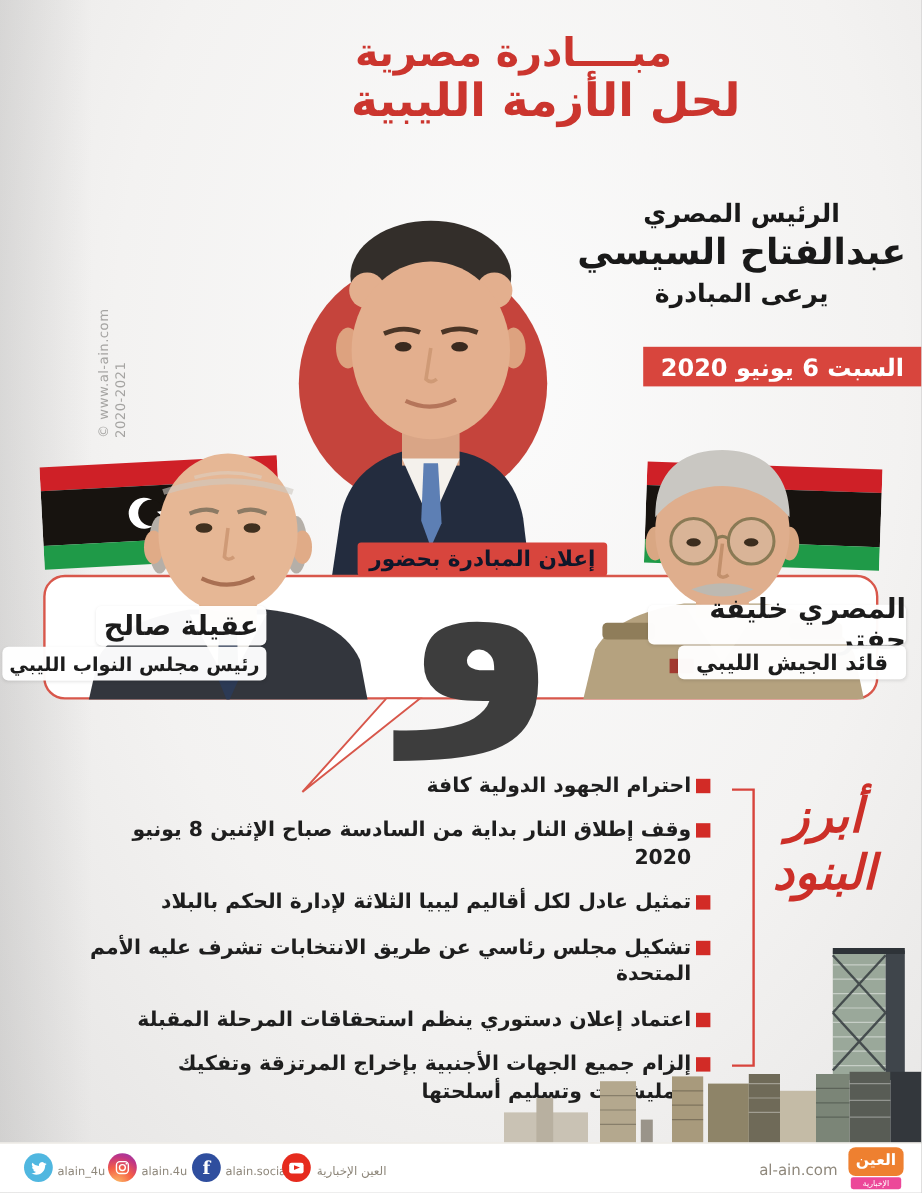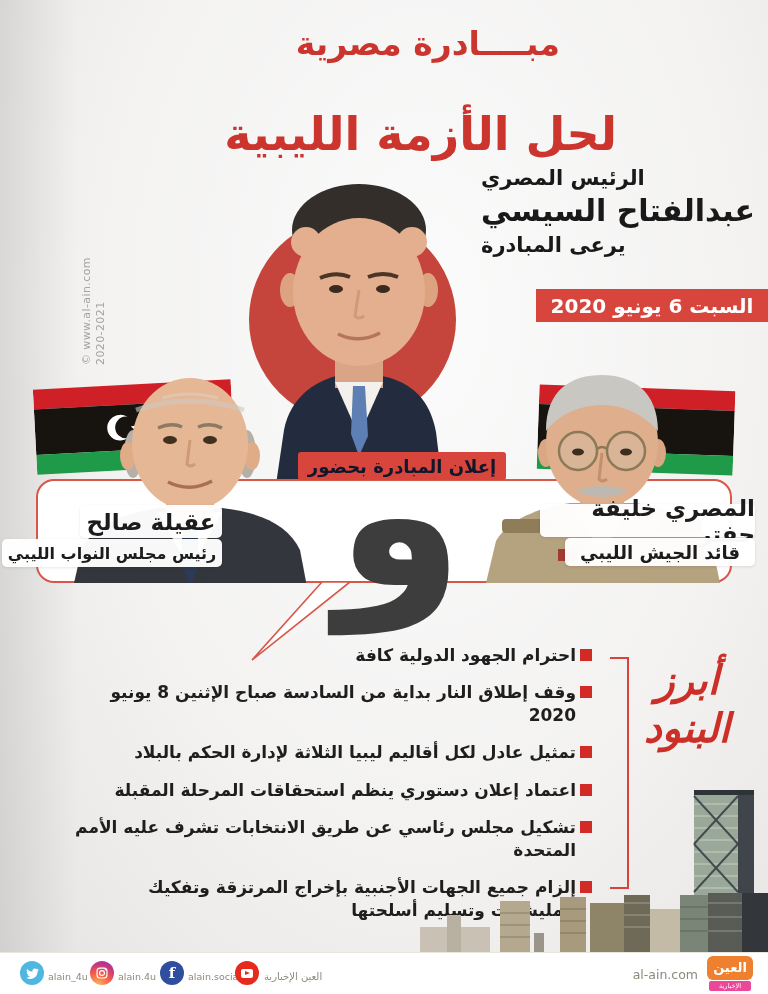--- a/index.html
+++ b/index.html
@@ -4,26 +4,26 @@
 <style>
   html,body{margin:0;padding:0;background:#cfcfcf;font-family:"DejaVu Sans",sans-serif;}
   #page{position:relative;width:768px;height:994px;margin:0 auto;overflow:hidden;
         background:radial-gradient(ellipse at 55% 32%, #fbfbfb 0%, #f3f2f1 55%, #e4e3e2 100%);}
   #page::before{content:"";position:absolute;inset:0;
         background:linear-gradient(to right, rgba(120,120,120,.18), rgba(0,0,0,0) 10%);pointer-events:none;}
   .abs{position:absolute;}
   
   .title-block{top:26px;right:151px;text-align:right;color:#cb352e;font-weight:bold;line-height:1.12;}
   .title-line1{font-size:33px;margin-right:57px;}
-  .title-line2{font-size:46px;letter-spacing:-1px;margin-top:46px;}
+  .title-line2{font-size:38px;letter-spacing:-1px;}
   
   .watermark{left:35px;top:290px;width:120px;height:30px;transform:rotate(-90deg);
              color:#a5a4a2;font-size:11px;line-height:1.25;letter-spacing:.4px;text-align:left;direction:ltr;}
   
-  .sponsor{top:168px;right:13px;text-align:left;color:#191919;font-weight:bold;line-height:1.0;}
+  .sponsor{top:168px;right:13px;text-align:center;color:#191919;font-weight:bold;line-height:1.0;}
   .sponsor-line1{font-size:21px;}
   .sponsor-name{font-size:30px;margin-top:7px;}
   .sponsor-line3{font-size:21px;margin-top:9px;}
   .date-badge{top:289px;left:536px;width:232px;height:33px;background:#d8453d;color:#fff;
               font-size:20px;font-weight:bold;display:flex;align-items:center;justify-content:center;}
   
   .sisi-circle{left:249px;top:216px;width:207px;height:207px;border-radius:50%;background:#c5443c;}
   .sisi-wrap{left:252px;top:168px;width:210px;height:312px;overflow:hidden;}
   .person-wrap-left{left:62px;top:352px;width:255px;height:231px;overflow:hidden;}
   .person-wrap-right{left:472px;top:353px;width:260px;height:230px;overflow:hidden;}
@@ -204,25 +204,25 @@
     <div class="prov-item">
       <span class="sq"></span>
       <span class="txt">وقف إطلاق النار بداية من السادسة صباح الإثنين 8 يونيو 2020</span>
     </div>
     <div class="prov-item">
       <span class="sq"></span>
       <span class="txt">تمثيل عادل لكل أقاليم ليبيا الثلاثة لإدارة الحكم بالبلاد</span>
     </div>
     <div class="prov-item">
       <span class="sq"></span>
+      <span class="txt">تشكيل مجلس رئاسي عن طريق الانتخابات تشرف عليه الأمم المتحدة</span>
+    </div>
+    <div class="prov-item">
+      <span class="sq"></span>
       <span class="txt">اعتماد إعلان دستوري ينظم استحقاقات المرحلة المقبلة</span>
-    </div>
-    <div class="prov-item">
-      <span class="sq"></span>
-      <span class="txt">تشكيل مجلس رئاسي عن طريق الانتخابات تشرف عليه الأمم المتحدة</span>
     </div>
     <div class="prov-item narrow">
       <span class="sq"></span>
       <span class="txt">إلزام جميع الجهات الأجنبية بإخراج المرتزقة وتفكيك المليشيات وتسليم أسلحتها</span>
     </div>
   </div>
 
   <svg class="abs overlay-svg">
     <polygon points="322,582 350,582 252,660" fill="#ffffff" stroke="#d8574b" stroke-width="1.6"></polygon>
     <path d="M610,658 L628,658 L628,888 L610,888" fill="none" stroke="#d8443c" stroke-width="2"></path>

